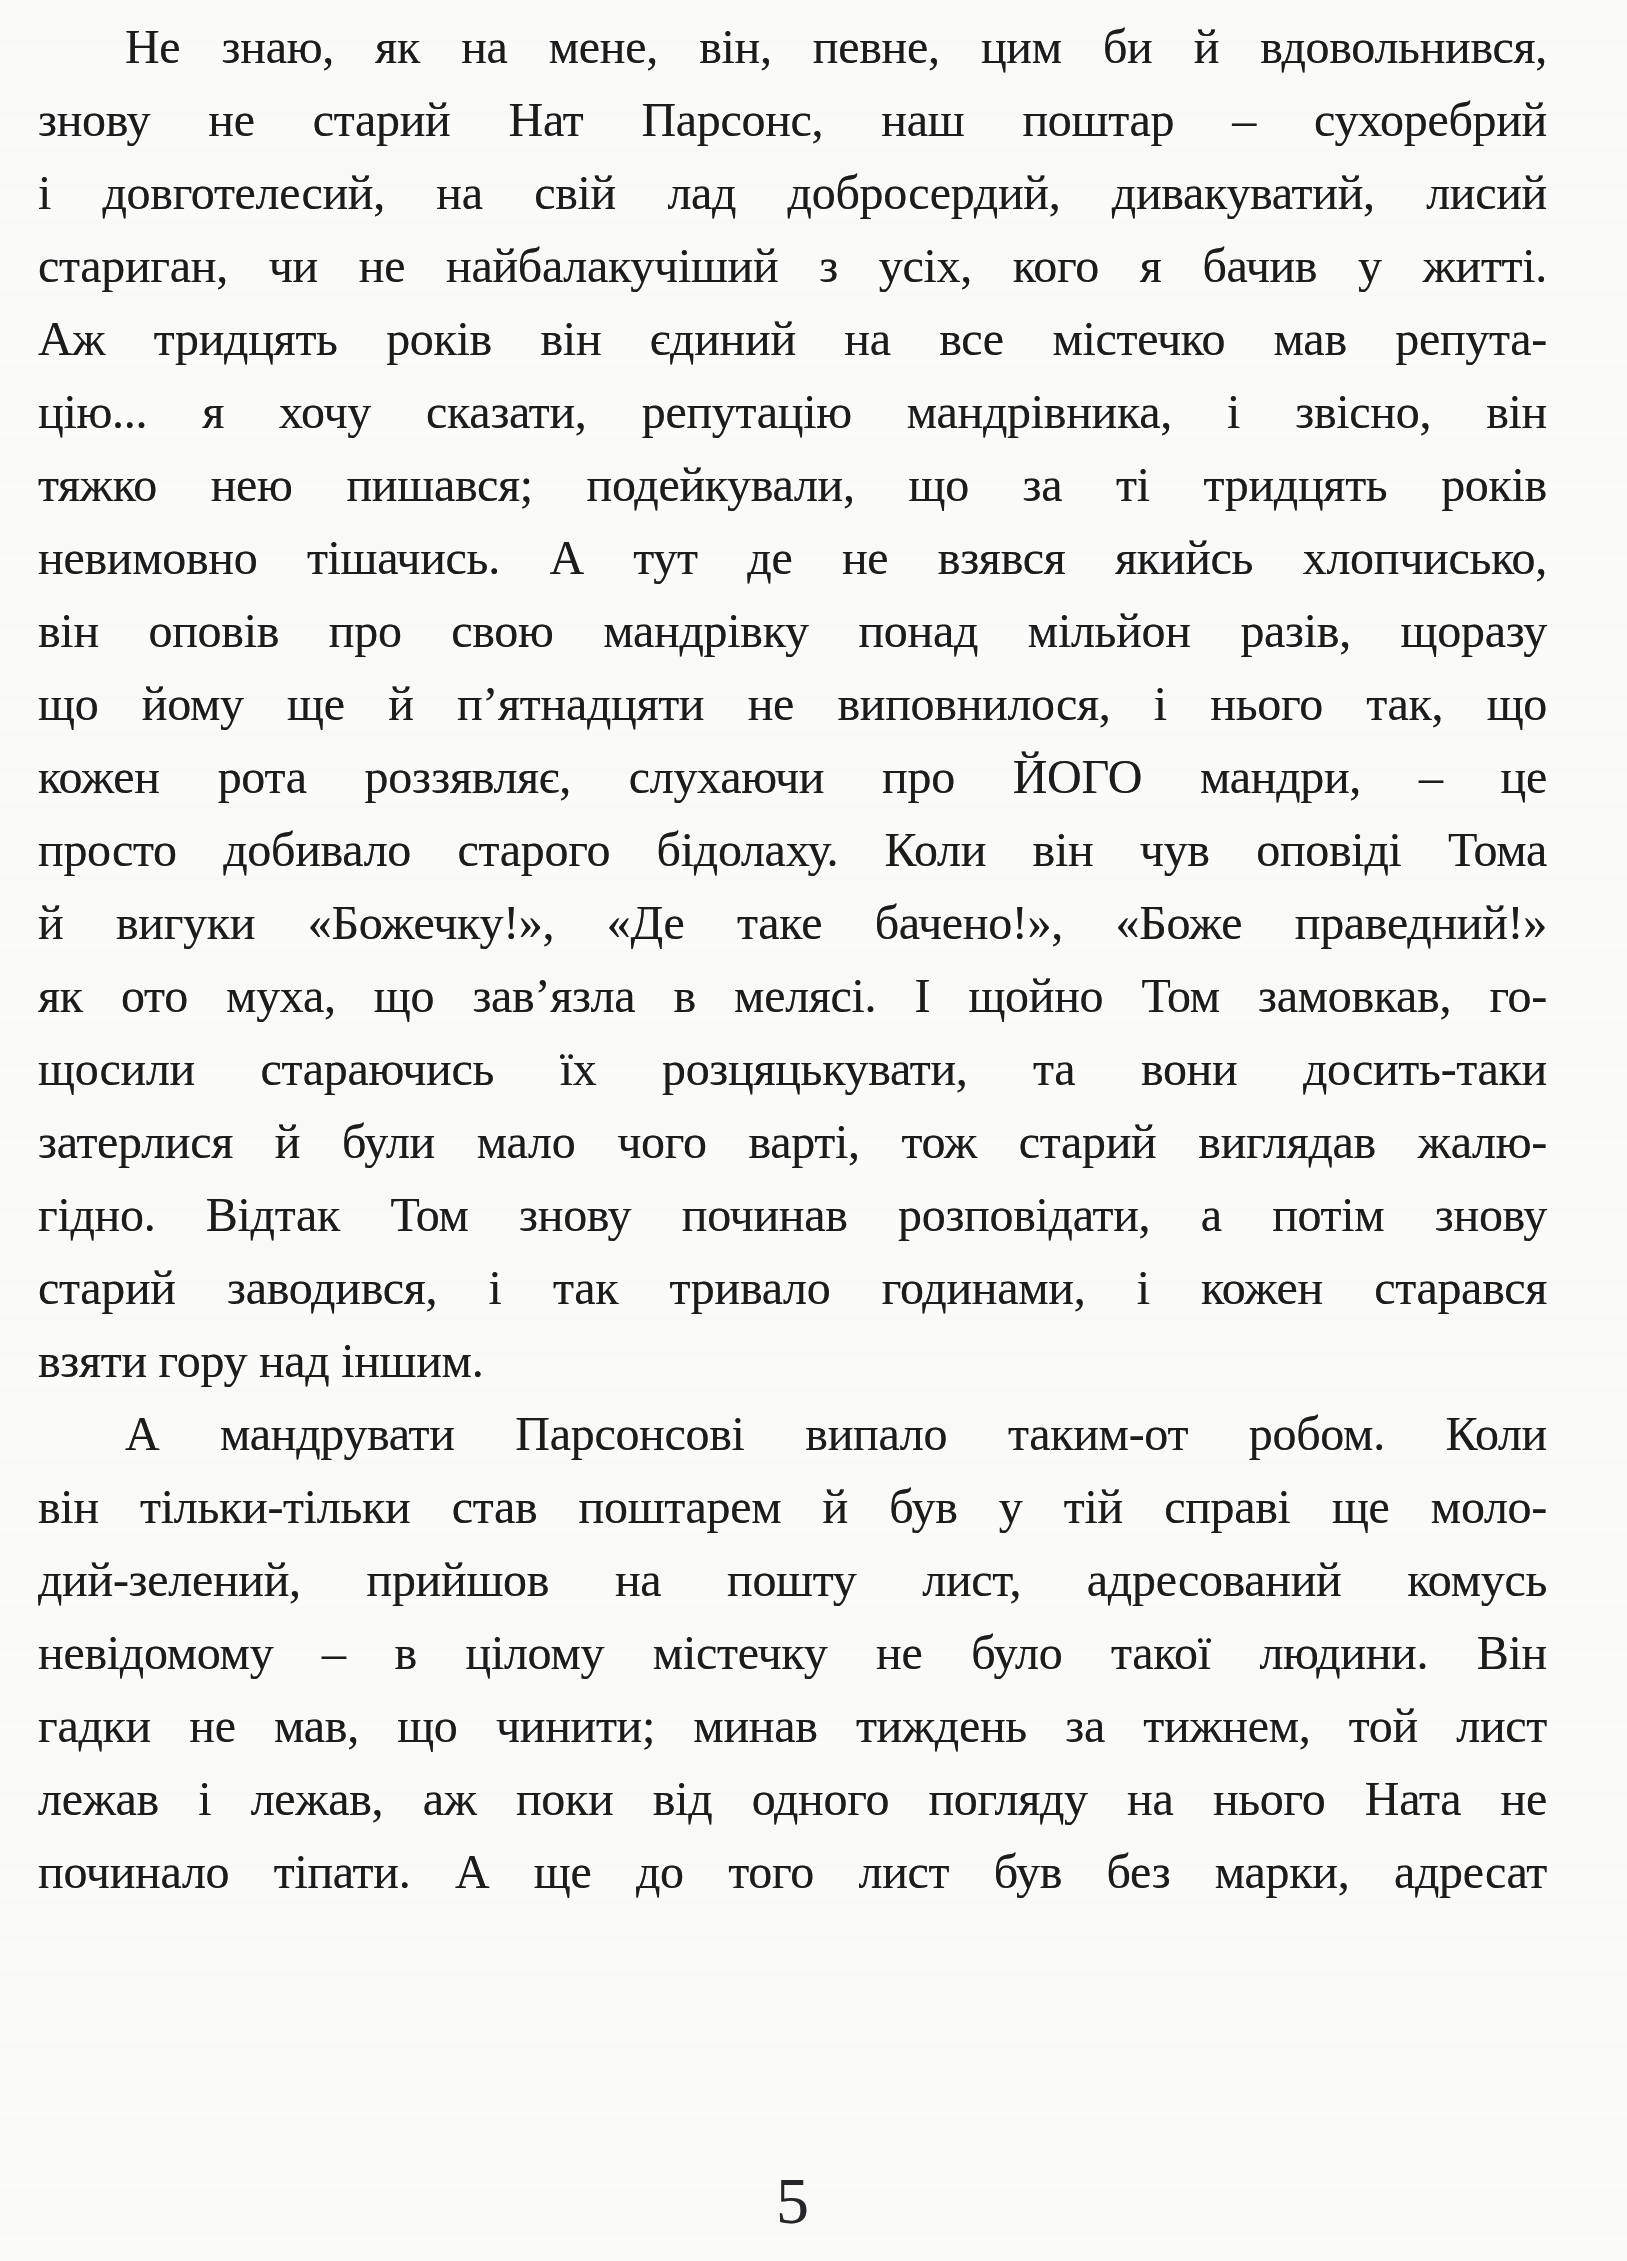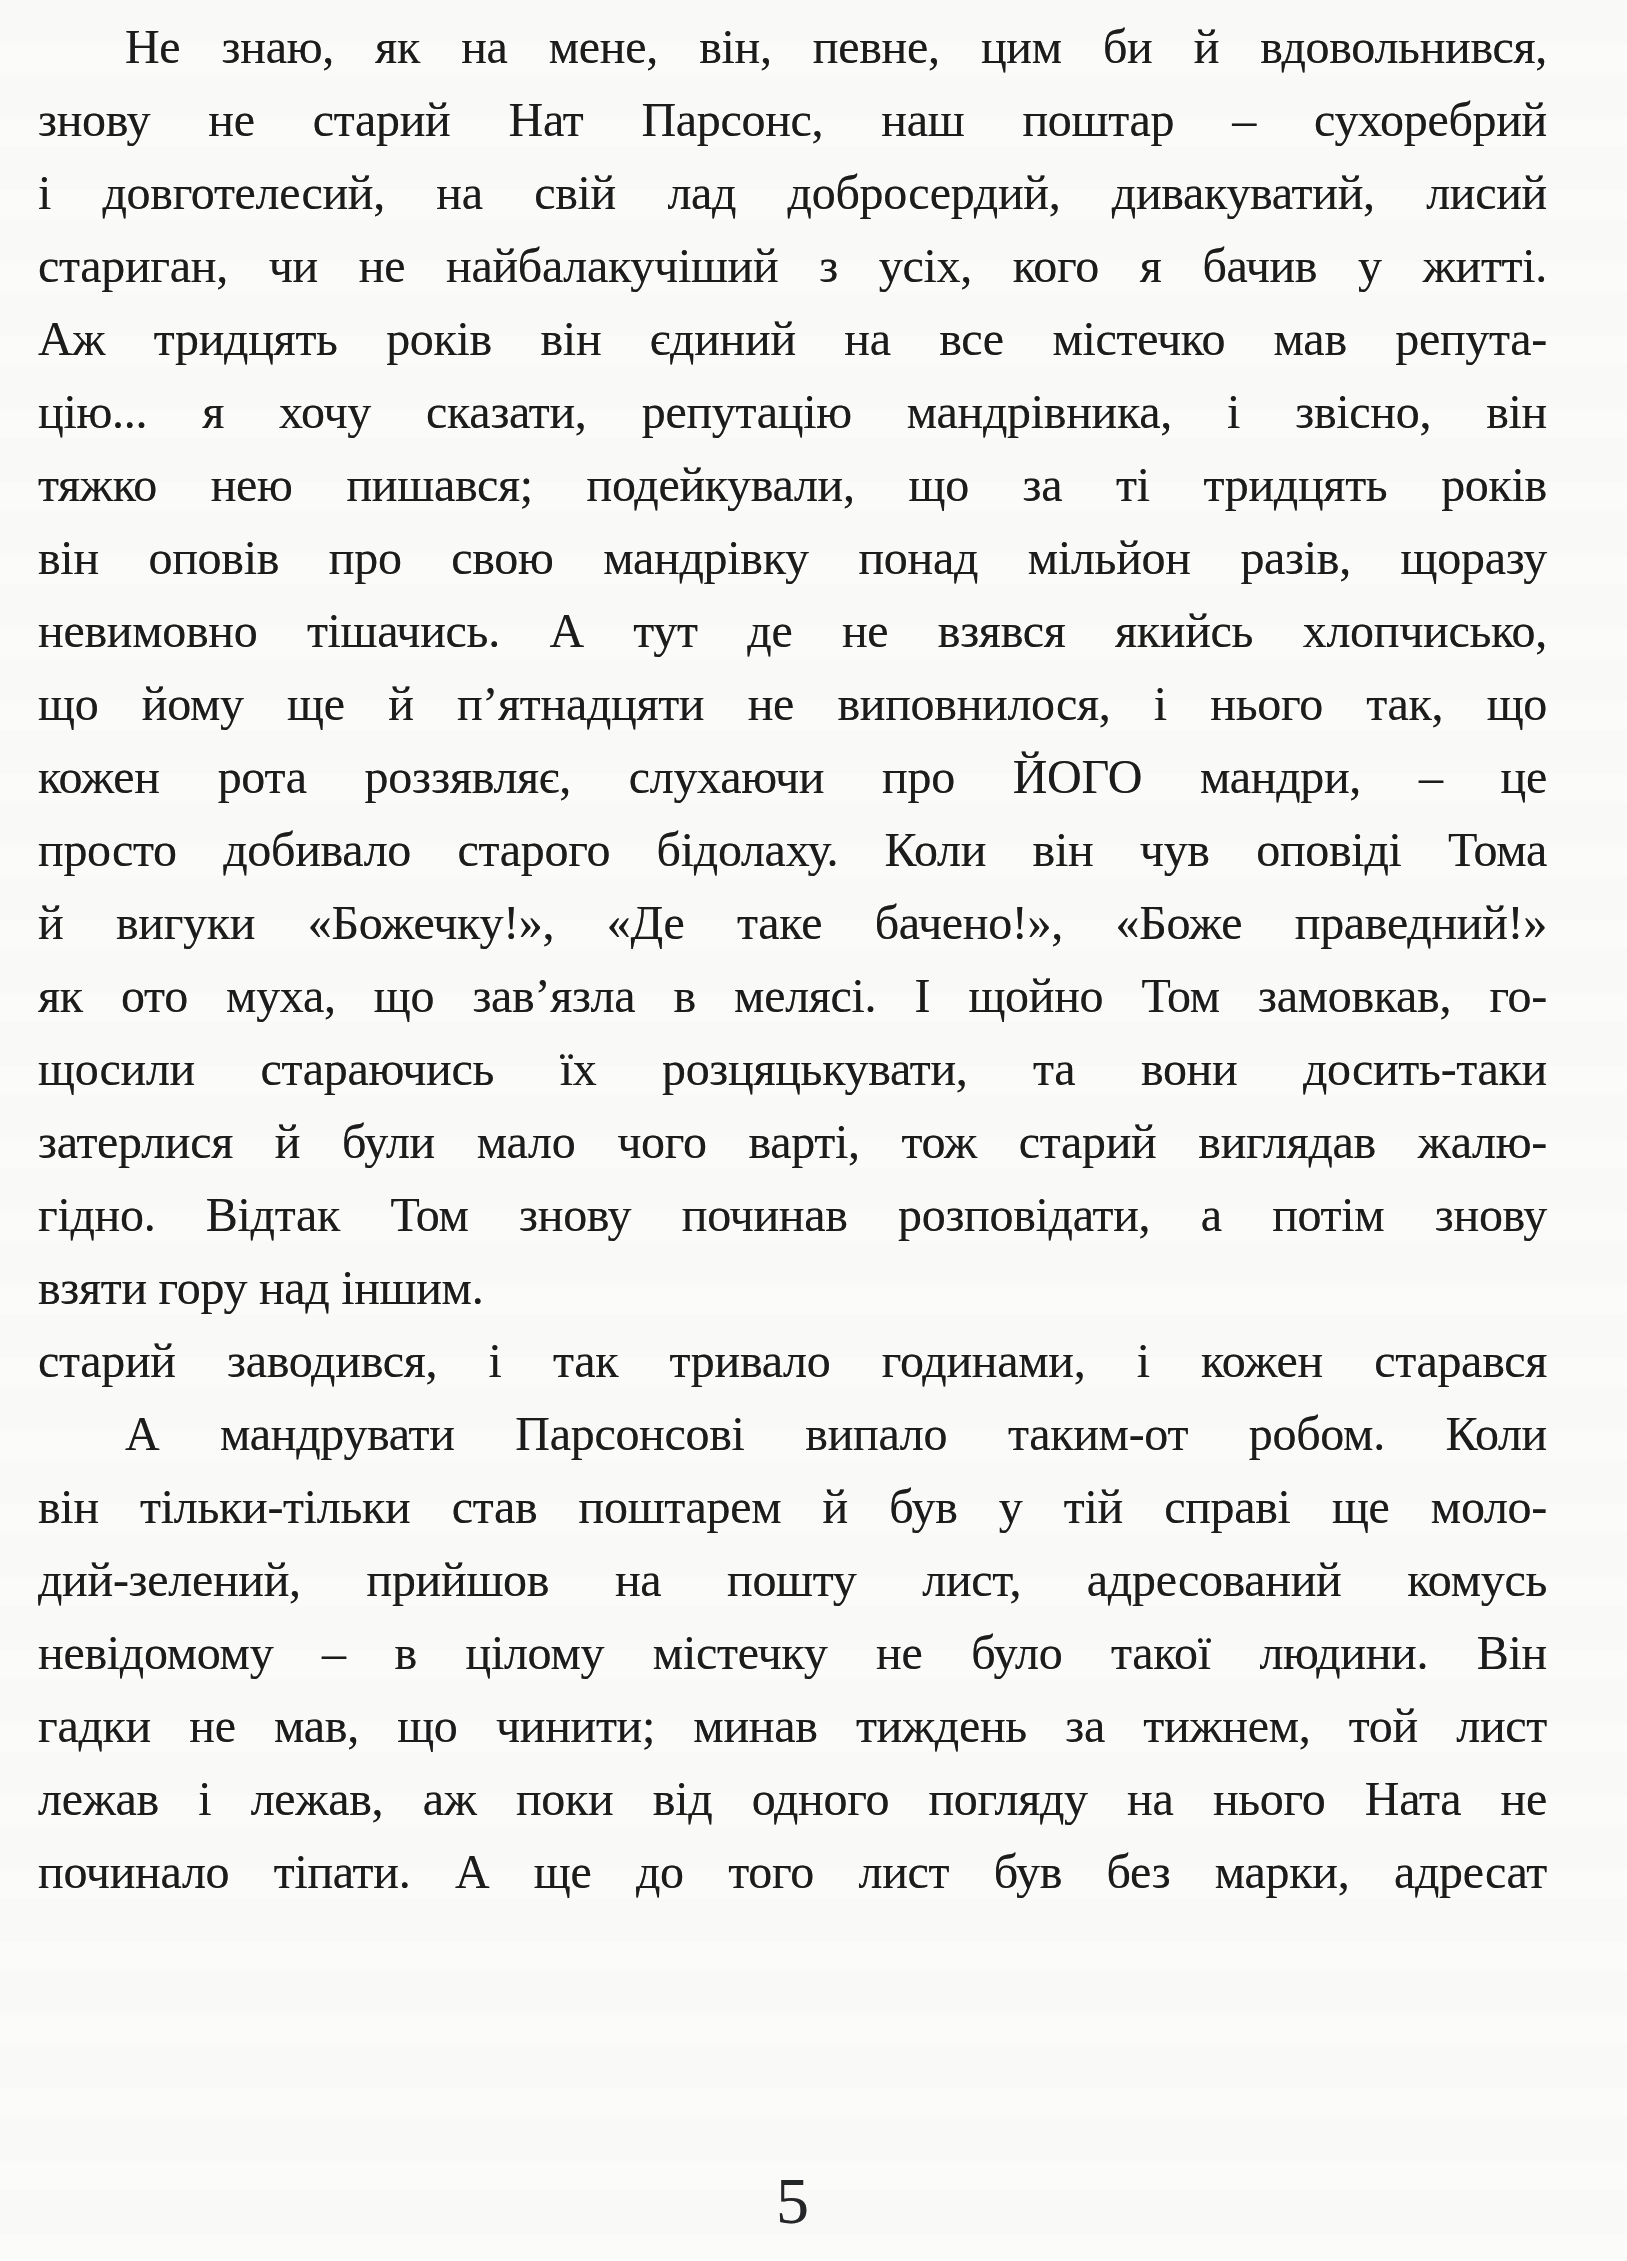--- a/index.html
+++ b/index.html
@@ -67,32 +67,32 @@
 <body>
 
 <div class="text-block">
   <div class="line indent">Не знаю, як на мене, він, певне, цим би й вдовольнився,</div>
   <div class="line">знову не старий Нат Парсонс, наш поштар – сухоребрий</div>
   <div class="line">і довготелесий, на свій лад добросердий, дивакуватий, лисий</div>
   <div class="line">стариган, чи не найбалакучіший з усіх, кого я бачив у житті.</div>
   <div class="line">Аж тридцять років він єдиний на все містечко мав репута-</div>
   <div class="line">цію... я хочу сказати, репутацію мандрівника, і звісно, він</div>
   <div class="line">тяжко нею пишався; подейкували, що за ті тридцять років</div>
+  <div class="line">невимовно тішачись. А тут де не взявся якийсь хлопчисько,</div>
   <div class="line">він оповів про свою мандрівку понад мільйон разів, щоразу</div>
-  <div class="line">невимовно тішачись. А тут де не взявся якийсь хлопчисько,</div>
   <div class="line">що йому ще й п’ятнадцяти не виповнилося, і нього так, що</div>
   <div class="line">кожен рота роззявляє, слухаючи про ЙОГО мандри, – це</div>
   <div class="line">просто добивало старого бідолаху. Коли він чув оповіді Тома</div>
   <div class="line">й вигуки «Божечку!», «Де таке бачено!», «Боже праведний!»</div>
   <div class="line">як ото муха, що зав’язла в мелясі. І щойно Том замовкав, го-</div>
   <div class="line">щосили стараючись їх розцяцькувати, та вони досить-таки</div>
   <div class="line">затерлися й були мало чого варті, тож старий виглядав жалю-</div>
   <div class="line">гідно. Відтак Том знову починав розповідати, а потім знову</div>
+  <div class="line">старий заводився, і так тривало годинами, і кожен старався</div>
   <div class="line para-end">взяти гору над іншим.</div>
-  <div class="line">старий заводився, і так тривало годинами, і кожен старався</div>
   <div class="line indent">А мандрувати Парсонсові випало таким-от робом. Коли</div>
   <div class="line">він тільки-тільки став поштарем й був у тій справі ще моло-</div>
   <div class="line">дий-зелений, прийшов на пошту лист, адресований комусь</div>
   <div class="line">невідомому – в цілому містечку не було такої людини. Він</div>
   <div class="line">гадки не мав, що чинити; минав тиждень за тижнем, той лист</div>
   <div class="line">лежав і лежав, аж поки від одного погляду на нього Ната не</div>
   <div class="line">починало тіпати. А ще до того лист був без марки, адресат</div>
 </div>
 
 <div class="page-number">5</div>

